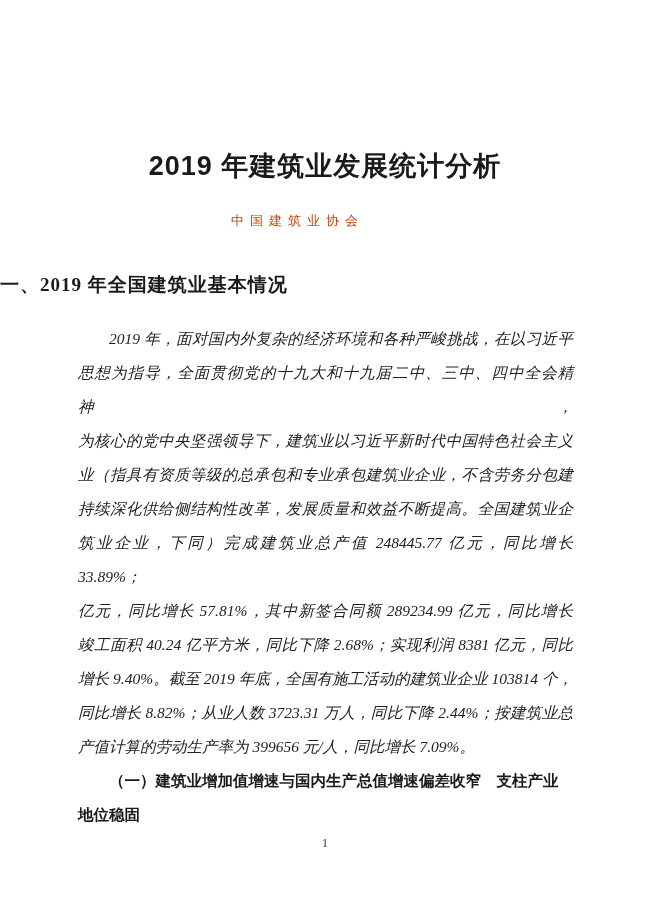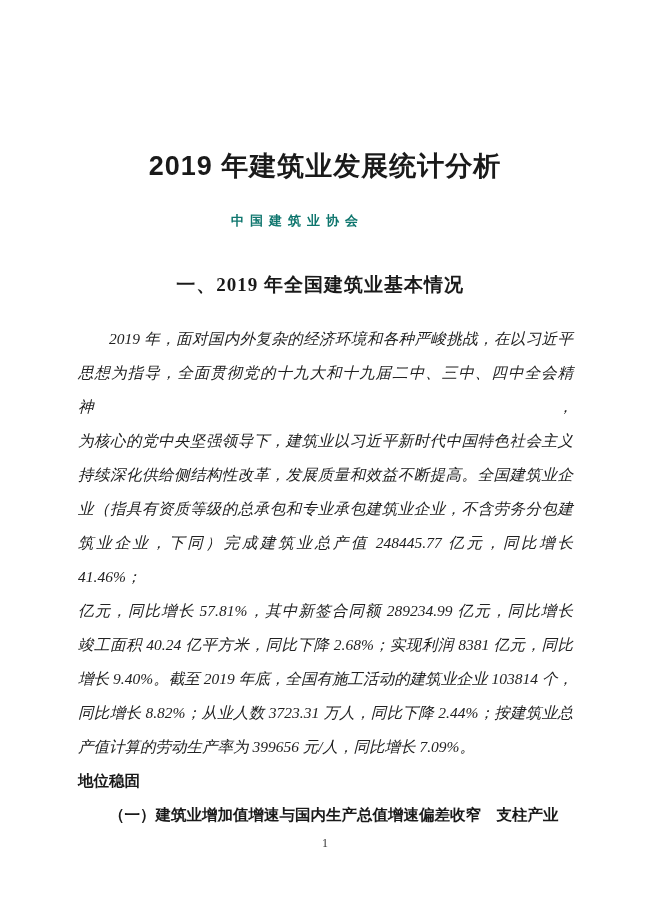--- a/index.html
+++ b/index.html
@@ -30,30 +30,29 @@
     color: #1a1a1a;
   }
   .doc-subtitle {
     position: absolute;
     top: 212px;
     left: 0;
     width: 595px;
     text-align: center;
     font-size: 13px;
     letter-spacing: 6px;
-    color: #0f766e;
-    font-weight: bold;
+    color: #c2410c;
   }
   .section-heading {
     position: absolute;
     top: 272px;
     left: 0;
     width: 640px;
     margin: 0;
-    text-align: center;
+    text-align: left;
     font-size: 19px;
     font-weight: 700;
     letter-spacing: 1px;
     color: #1a1a1a;
   }
   .body-block {
     position: absolute;
     top: 322px;
     left: 78px;
     width: 495px;
@@ -98,30 +97,30 @@
   <h1 class="doc-title">2019 年建筑业发展统计分析</h1>
 
   <div class="doc-subtitle">中国建筑业协会</div>
 
   <h2 class="section-heading">一、2019 年全国建筑业基本情况</h2>
 
   <div class="body-block">
     <div class="line indent">2019 年，面对国内外复杂的经济环境和各种严峻挑战，在以习近平</div>
     <div class="line">思想为指导，全面贯彻党的十九大和十九届二中、三中、四中全会精神，</div>
     <div class="line">为核心的党中央坚强领导下，建筑业以习近平新时代中国特色社会主义</div>
+    <div class="line">业（指具有资质等级的总承包和专业承包建筑业企业，不含劳务分包建</div>
     <div class="line">持续深化供给侧结构性改革，发展质量和效益不断提高。全国建筑业企</div>
-    <div class="line">业（指具有资质等级的总承包和专业承包建筑业企业，不含劳务分包建</div>
-    <div class="line">筑业企业，下同）完成建筑业总产值 248445.77 亿元，同比增长 41.46%；</div>
+    <div class="line">筑业企业，下同）完成建筑业总产值 248445.77 亿元，同比增长 33.89%；</div>
     <div class="line">亿元，同比增长 57.81%，其中新签合同额 289234.99 亿元，同比增长</div>
     <div class="line">竣工面积 40.24 亿平方米，同比下降 2.68%；实现利润 8381 亿元，同比</div>
     <div class="line">增长 9.40%。截至 2019 年底，全国有施工活动的建筑业企业 103814 个，</div>
     <div class="line">同比增长 8.82%；从业人数 3723.31 万人，同比下降 2.44%；按建筑业总</div>
     <div class="line last">产值计算的劳动生产率为 399656 元/人，同比增长 7.09%。</div>
   </div>
 
   <div class="sub-block">
+    <div class="line bold indent">（一）建筑业增加值增速与国内生产总值增速偏差收窄　支柱产业</div>
     <div class="line bold">地位稳固</div>
-    <div class="line bold indent">（一）建筑业增加值增速与国内生产总值增速偏差收窄　支柱产业</div>
   </div>
 
   <div class="page-number">1</div>
 
 </div>
 
 </body></html>

